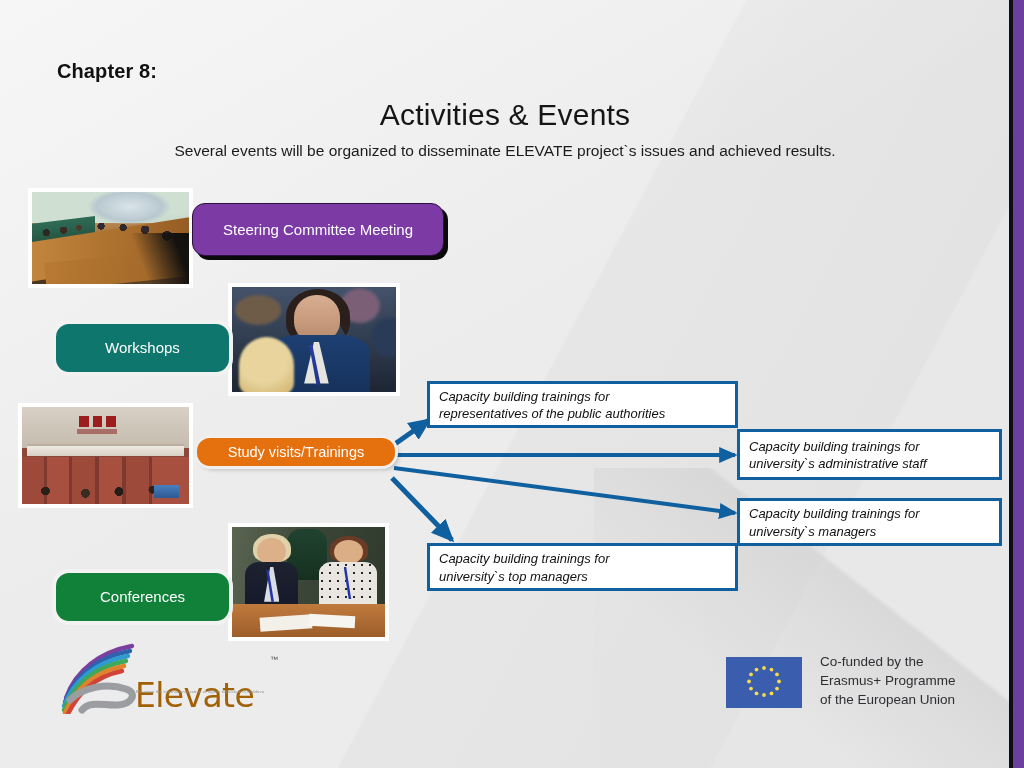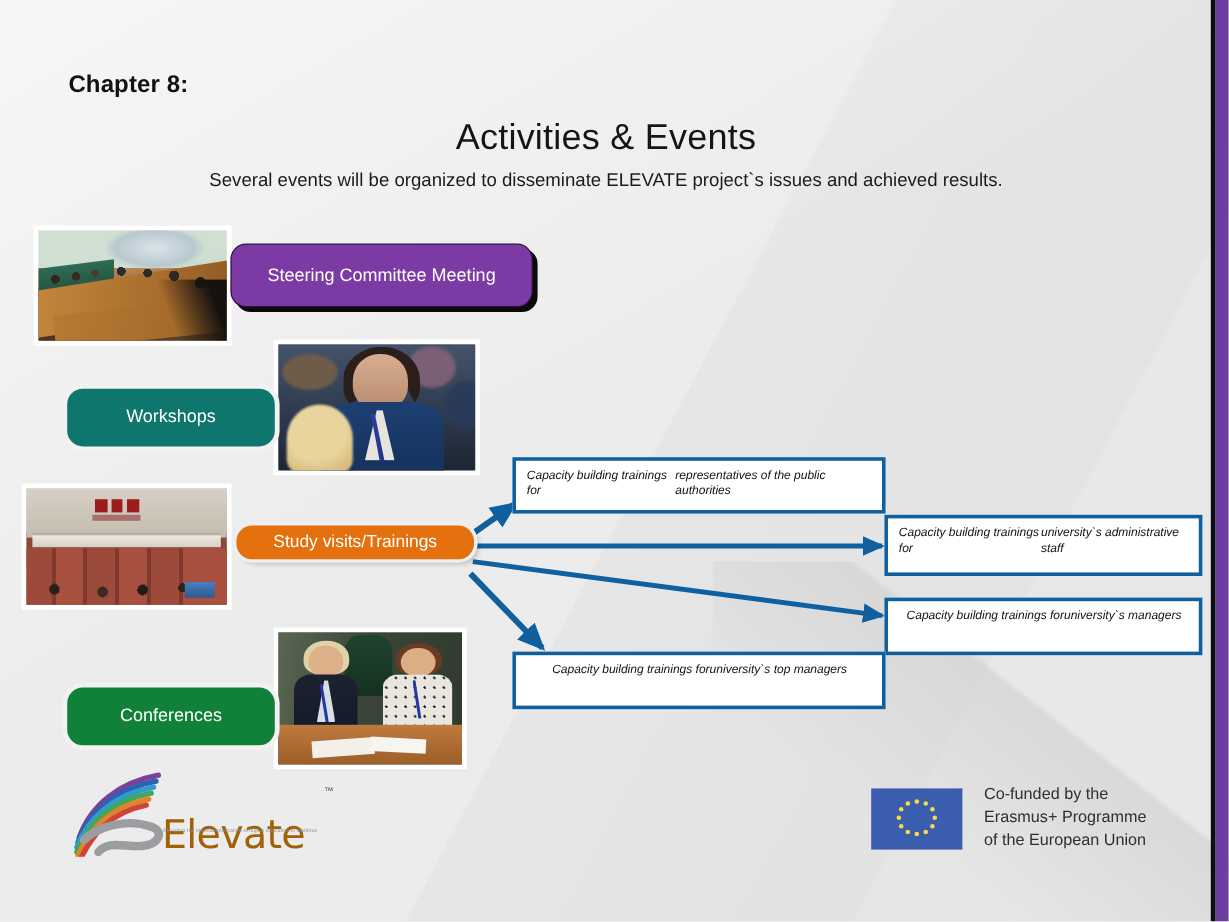--- a/index.html
+++ b/index.html
@@ -322,24 +322,24 @@
     box-shadow: 0 0 0 4px #f2f2f2;
   }
 
   
   .out-box {
     position: absolute;
     background: #ffffff;
     border: 3px solid #10609f;
     color: #111;
     font-style: italic;
-    font-size: 10px;
+    font-size: 13px;
     line-height: 1.32;
     padding: 6px 8px 5px 9px;
-    display: flex; flex-direction: row; justify-content: center;
+    display: flex; flex-direction: column; justify-content: center;
   }
   #out-public  { left: 427px; top: 381px; width: 311px; height: 47px; }
   #out-admin   { left: 737px; top: 429px; width: 265px; height: 51px; }
   #out-students{ left: 737px; top: 498px; width: 265px; height: 48px; }
   #out-top     { left: 427px; top: 543px; width: 311px; height: 48px; }
 
   
   #arrows { position: absolute; left: 0; top: 0; width: 1024px; height: 768px; }
 
   

